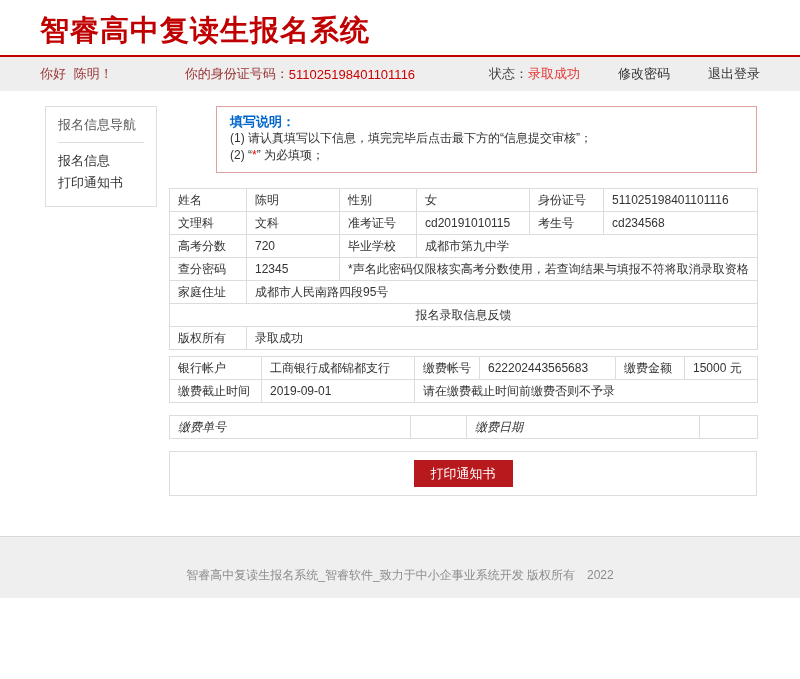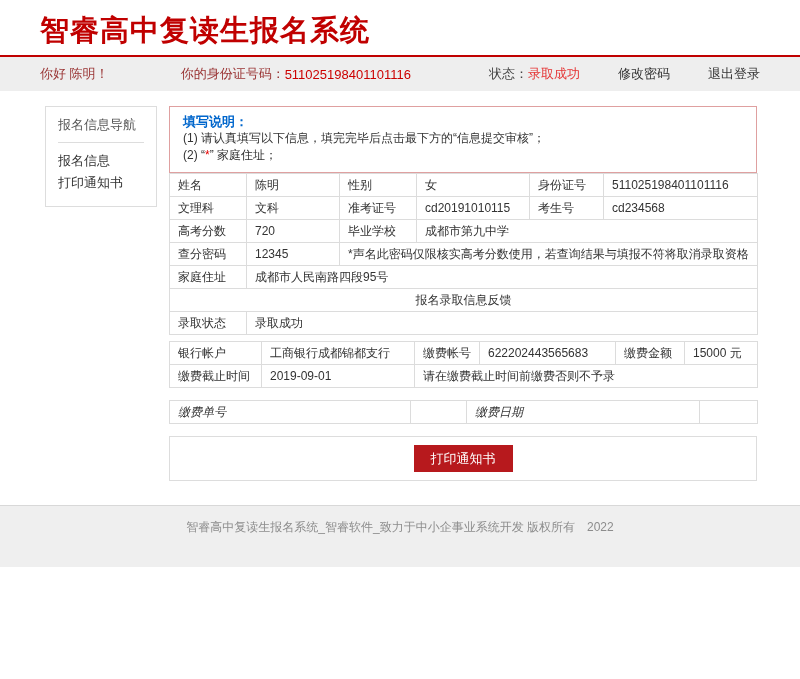--- a/index.html
+++ b/index.html
@@ -17,75 +17,75 @@
     font-size: 29px; font-weight: bold; color: #c00000;
     line-height: 28px; letter-spacing: 1px;
   }
   .red-rule { height: 2px; background: #c00000; }
   
   .user-bar {
     height: 34px; background: #eeeeee;
     display: flex; align-items: center;
     padding: 0 40px; font-size: 13px;
   }
-  .user-bar .greeting { color: #993333; }
+  .user-bar .greeting { color: #993333; font-family: Liberation Mono, monospace; }
   .user-bar .id-label { color: #993333; margin-left: 72px; }
   .user-bar .id-number { color: #cc0000; }
   .user-bar .right { margin-left: auto; display: flex; align-items: center; }
   .user-bar .status-label { color: #444; }
   .user-bar .status-value { color: #e53333; }
   .user-bar a { color: #333; text-decoration: none; margin-left: 38px; cursor: pointer; }
   
   .content { display: flex; align-items: flex-start; padding: 15px 40px 0 40px; }
   
   .sidebar {
     margin-left: 5px; width: 112px; border: 1px solid #dddddd;
     padding: 10px 12px 12px 12px; font-size: 13px; background: #fff;
   }
   .sidebar .side-title { color: #555; line-height: 16px; }
   .sidebar .divider { border: none; border-top: 1px solid #ddd; margin: 9px 0 7px 0; }
   .sidebar a { display: block; color: #333; text-decoration: none; line-height: 22px; cursor: pointer; }
   
   .main { margin-left: 12px; width: 588px; }
   .note-box {
     border: 1px solid #dfa0a0; padding: 7px 13px 8px 13px;
-    font-size: 12px; background: #fff;
+    font-size: 12px; background: #fff; margin-left: 47px;
   }
   .note-box .note-title { color: #0066cc; font-weight: bold; font-size: 13px; line-height: 16px; }
   .note-box .note-line { color: #333; line-height: 17px; }
   .note-box .star { color: #e60000; }
   
   table {
     width: 588px; border-collapse: collapse; table-layout: fixed;
     font-size: 12px; background: #fff;
   }
   td {
     border: 1px solid #dcdcdc; padding: 4px 8px;
     line-height: 14px; color: #333;
     overflow: hidden; white-space: nowrap;
   }
   td.center { text-align: center; }
-  .tbl-info { }
+  .tbl-info { margin-top: 15px; }
   .tbl-pay { margin-top: 6px; }
   .tbl-receipt { margin-top: 12px; font-style: italic; }
   
   .button-box {
     margin-top: 12px; border: 1px solid #dddddd;
     padding: 8px 0; text-align: center; background: #fff;
   }
   .print-btn {
     display: inline-block; background: #b7191d; color: #ffffff;
     font-size: 13px; line-height: 15px; padding: 6px 17px;
     border: none; cursor: pointer; font-family: inherit;
   }
   
   .footer {
-    margin-top: 24px; border-top: 1px solid #d8d8d8;
+    margin-top: 40px; border-top: 1px solid #d8d8d8;
     background: #efefef; height: 62px;
-    padding-top: 13px; text-align: center;
+    padding-top: 30px; text-align: center;
   }
   .footer .copyright { font-size: 12px; color: #8c8c8c; }
 </style>
 </head>
 <body>
 
 <div class="header">
   <h1>智睿高中复读生报名系统</h1>
 </div>
 <div class="red-rule"></div>
@@ -109,21 +109,21 @@
     <hr class="divider">
     <a>报名信息</a>
     <a>打印通知书</a>
   </div>
 
   <div class="main">
 
     <div class="note-box">
       <div class="note-title">填写说明：</div>
       <div class="note-line">(1) 请认真填写以下信息，填完完毕后点击最下方的“信息提交审核”；</div>
-      <div class="note-line"><span>(2) “</span><span class="star">*</span><span>” 家庭住址；</span></div>
+      <div class="note-line"><span>(2) “</span><span class="star">*</span><span>” 为必填项；</span></div>
     </div>
 
     <table class="tbl-info">
       <colgroup>
         <col style="width:77px">
           <col style="width:93px">
           <col style="width:77px">
         <col style="width:113px">
           <col style="width:74px">
           <col style="width:154px">
@@ -157,21 +157,21 @@
         <td colspan="4">*声名此密码仅限核实高考分数使用，若查询结果与填报不符将取消录取资格</td>
       </tr>
       <tr>
         <td>家庭住址</td>
         <td colspan="5">成都市人民南路四段95号</td>
       </tr>
       <tr>
         <td colspan="6" class="center">报名录取信息反馈</td>
       </tr>
       <tr>
-        <td>录取状态</td>
+        <td>版权所有</td>
         <td colspan="5">录取成功</td>
       </tr>
     </tbody>
       </table>
 
     <table class="tbl-pay">
       <colgroup>
         <col style="width:92px">
           <col style="width:153px">
           <col style="width:65px">

